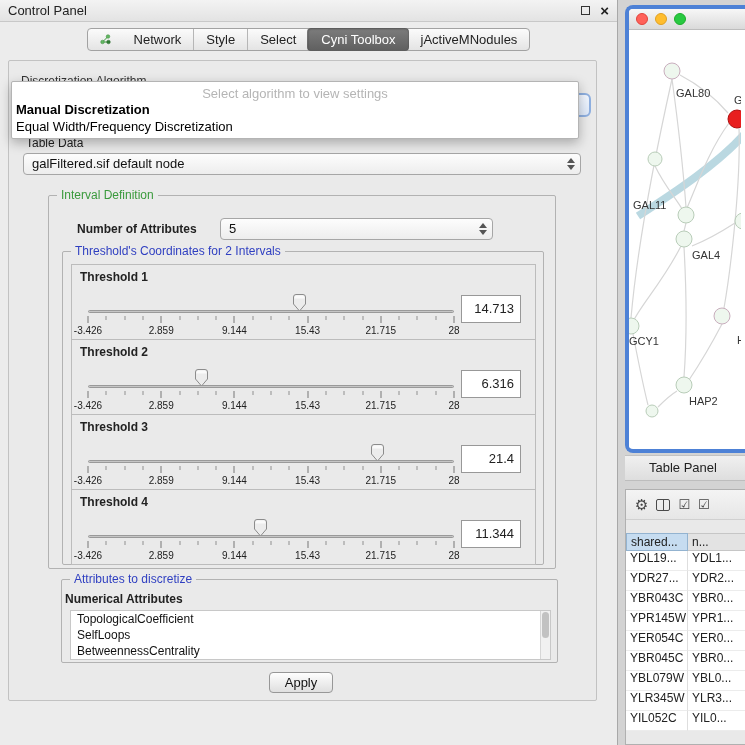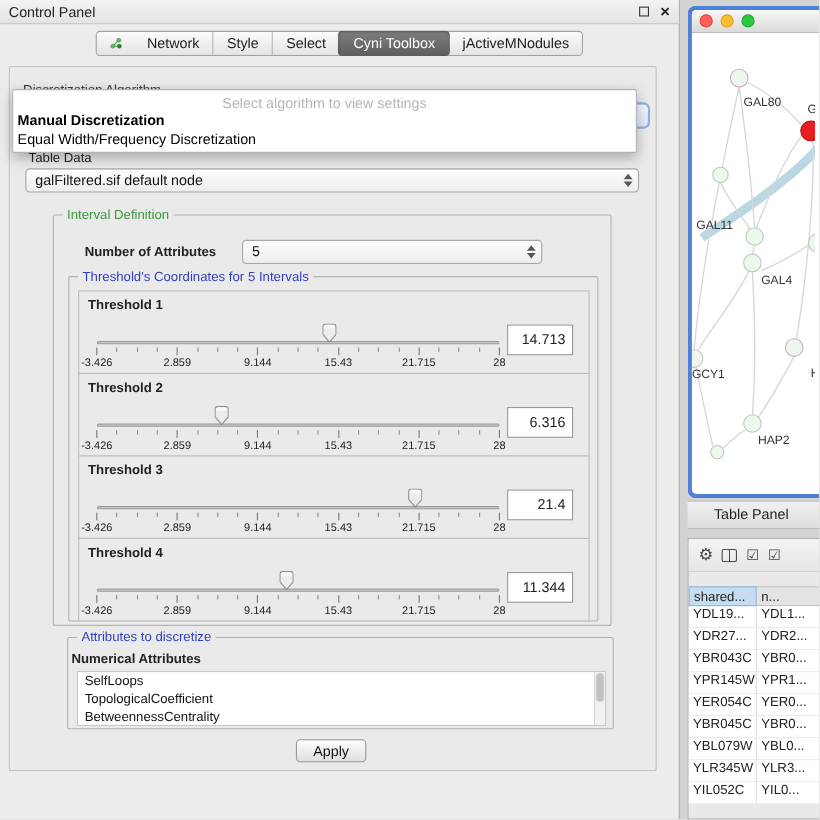--- a/index.html
+++ b/index.html
@@ -241,21 +241,21 @@
         <span class="num-label">Number of Attributes</span>
         <div class="combo num">
           <span>5</span>
           <span class="spin">
             <span class="tri-up"></span>
               <span class="tri-dn"></span>
           </span>
         </div>
 
         <div class="group thresholds">
-          <span class="g-title blue">Threshold's Coordinates for 5 Intervals</span>
+          <span class="g-title blue">Threshold's Coordinates for 2 Intervals</span>
           <div class="t-stack" id="thresholds">
               <div class="t-panel">
                 <div class="t-label">Threshold 1</div>
                 <div class="slider">
                   <div class="track"></div>
                   <div class="ticks">
                     <div class="tick major" style="left: 0%;"></div>
                     <div class="tick" style="left: 5%;"></div>
                     <div class="tick" style="left: 10%;"></div>
                     <div class="tick" style="left: 15%;"></div>
@@ -420,22 +420,22 @@
               </div>
             </div>
         </div>
       </div>
 
       <div class="group attrs">
         <span class="g-title blue">Attributes to discretize</span>
         <div class="attrs-sub">Numerical Attributes</div>
         <div class="attr-list">
           <div id="attr-items">
+              <div class="attr-item">TopologicalCoefficient</div>
               <div class="attr-item">SelfLoops</div>
-              <div class="attr-item">TopologicalCoefficient</div>
               <div class="attr-item">BetweennessCentrality</div>
             </div>
           <div class="attr-scroll">
             <div class="attr-thumb"></div>
           </div>
         </div>
       </div>
 
       <button class="apply-btn">Apply</button>
     </div>

